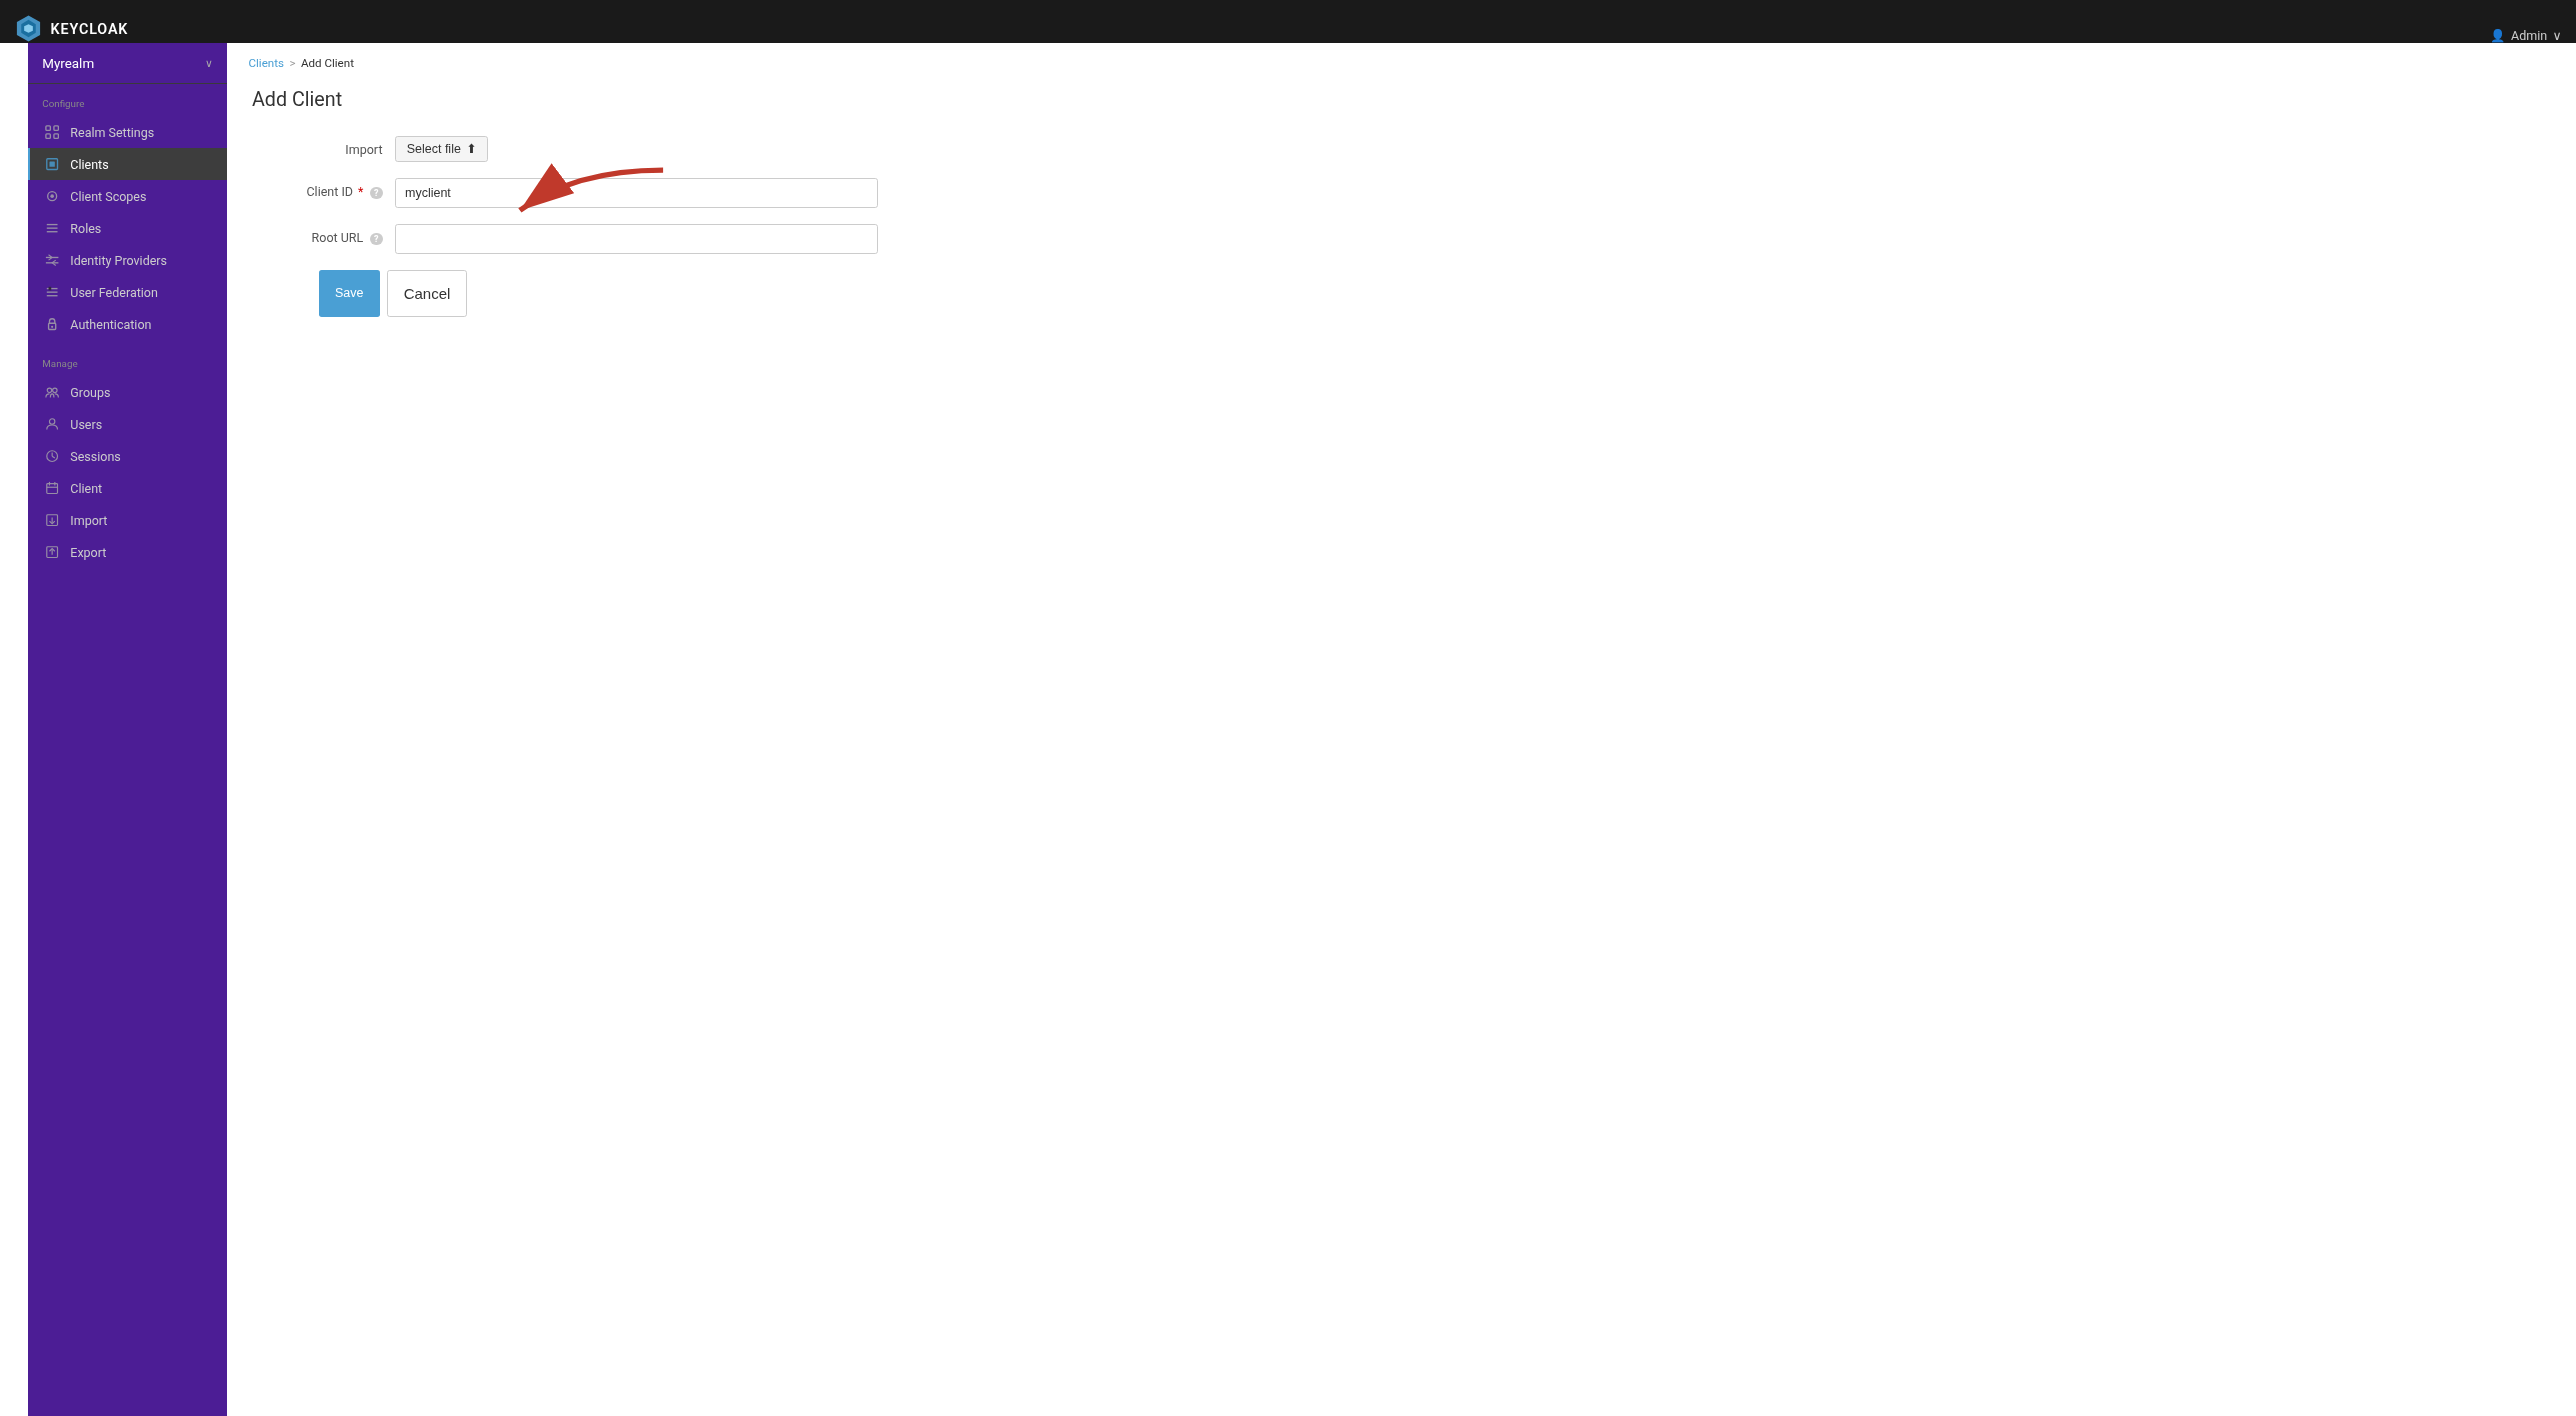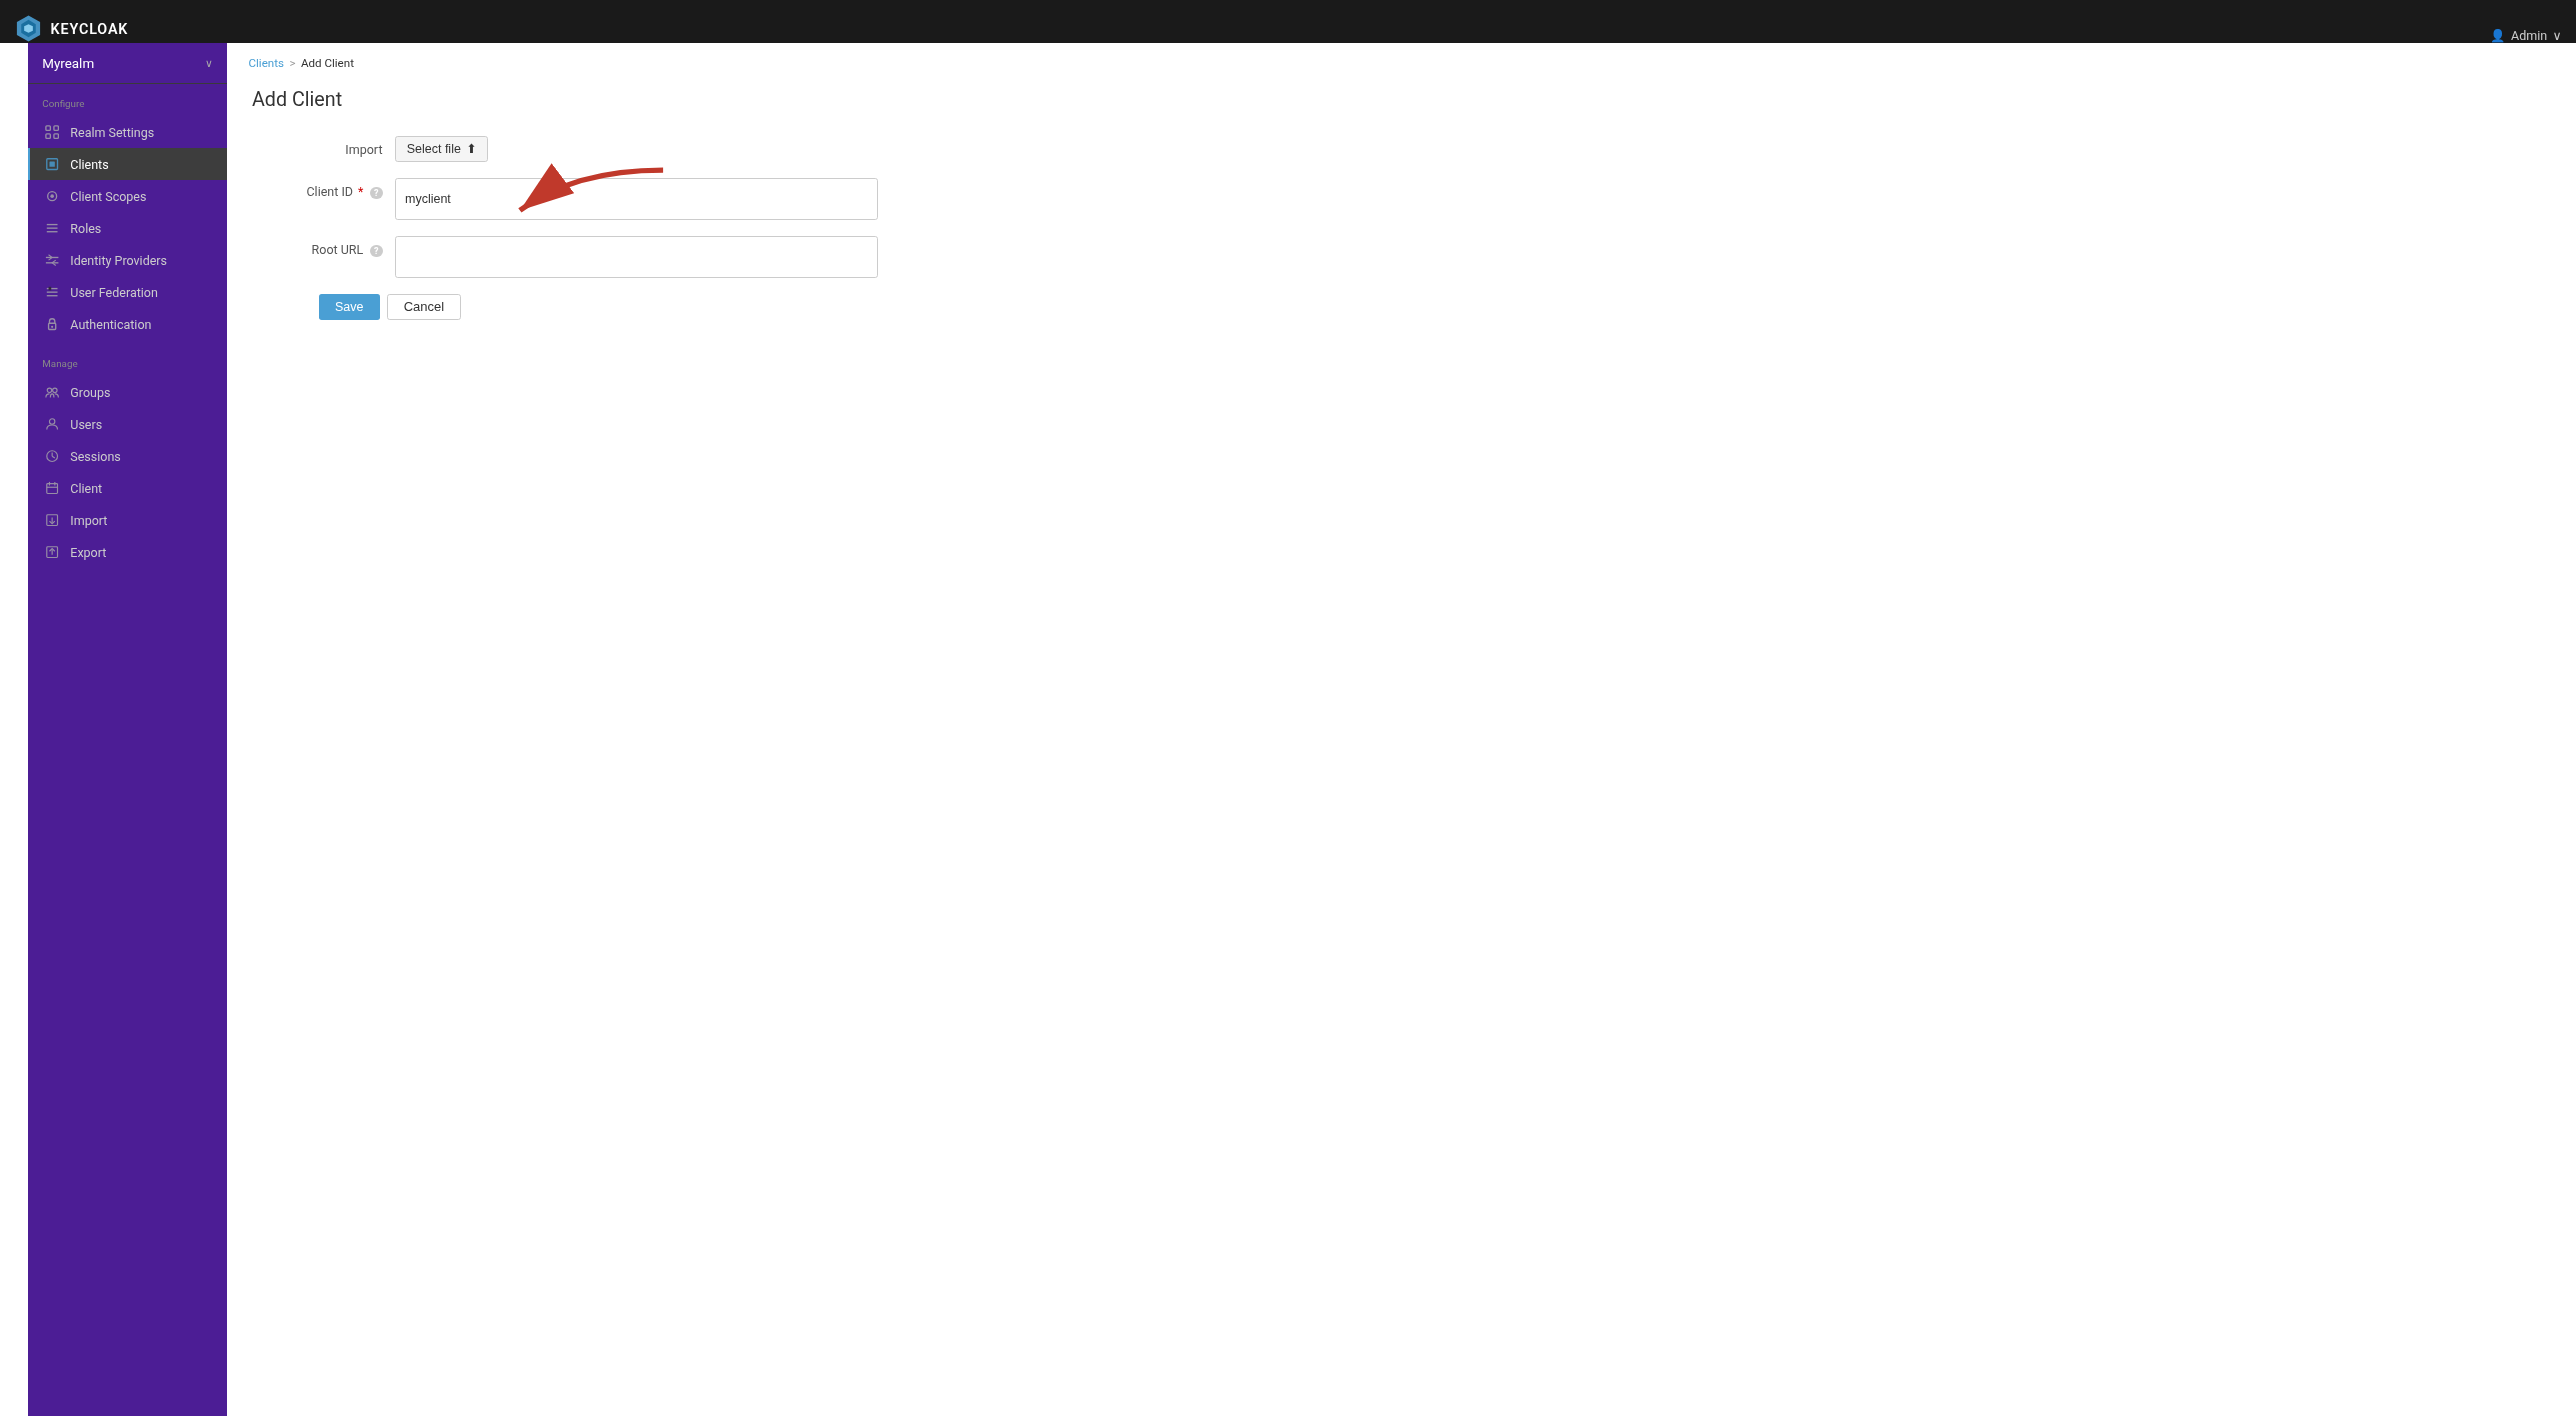--- a/index.html
+++ b/index.html
@@ -166,21 +166,21 @@
       flex: 1;
     }
     .form-input {
       width: 100%;
       padding: 5.4px 9px;
       border: 0.9px solid #ccc;
       border-radius: 2.7px;
       font-size: 12.5px;
       color: #333;
       background: #fff;
-      height: 42px;
+      height: 30px;
       outline: none;
     }
     .form-select {
       width: 100%;
       padding: 5.4px 9px;
       border: 0.9px solid #ccc;
       border-radius: 2.7px;
       font-size: 12.5px;
       color: #333;
       background: #fff;
@@ -210,26 +210,26 @@
     .btn-save {
       padding: 6.3px 16px;
       background: #4a9fd4;
       color: #fff;
       border: none;
       border-radius: 2.7px;
       font-size: 12.5px;
       cursor: pointer;
     }
     .btn-cancel {
-      padding: 4px 16px;
+      padding: 14px 16px;
       background: #fff;
       color: #333;
       border: 0.9px solid #ccc;
       border-radius: 2.7px;
-      font-size: 13px;
+      font-size: 15px;
       cursor: pointer;
     }
 
     .form-area {
       position: relative;
     }
 
     
     .arrow-svg {
       position: absolute;

